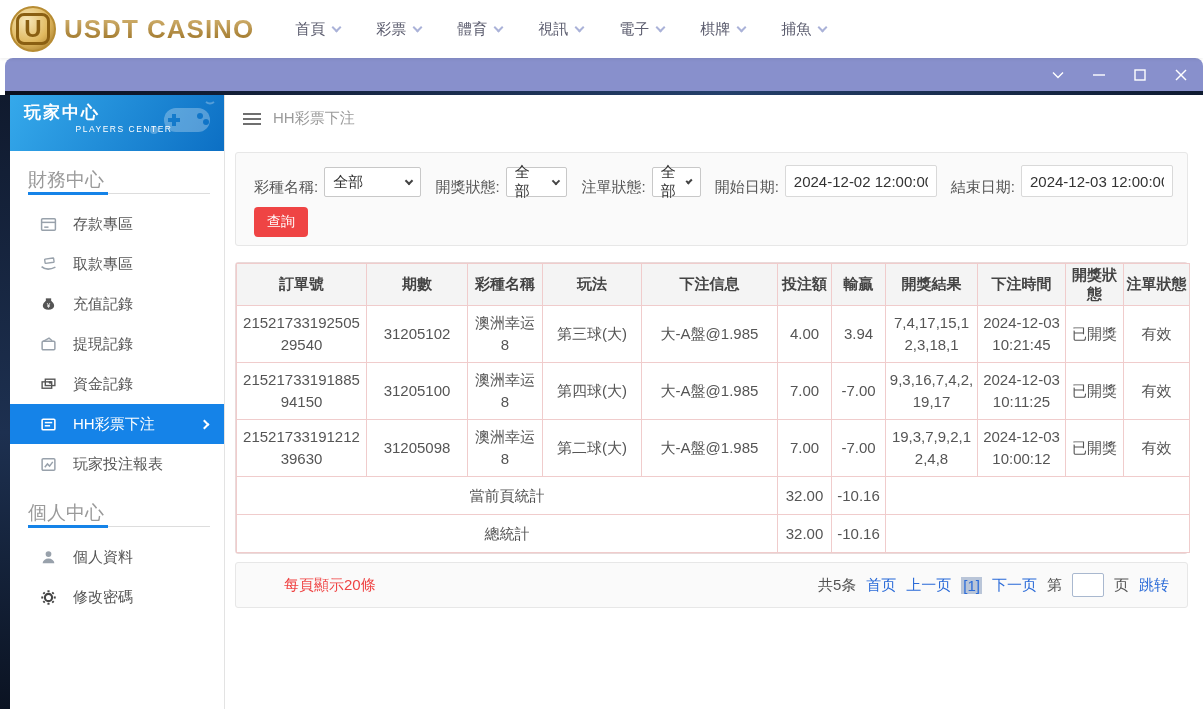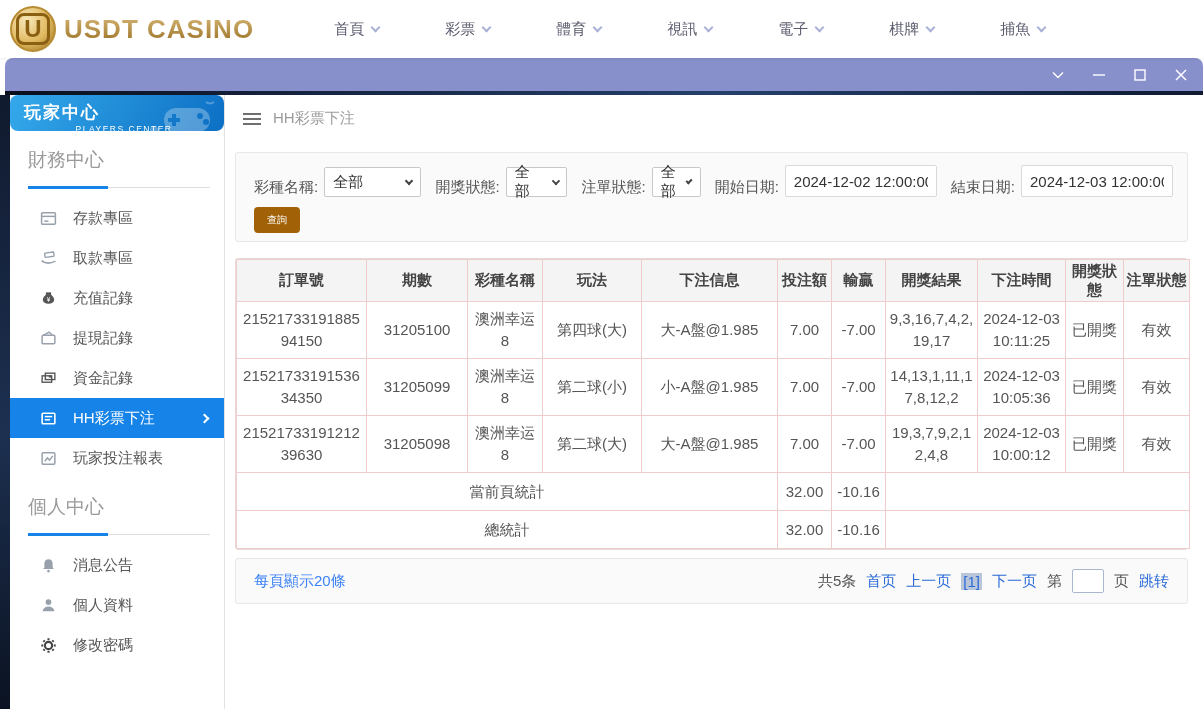--- a/index.html
+++ b/index.html
@@ -11,47 +11,47 @@
     box-shadow:0 1px 3px rgba(0,0,0,.08); position:relative; z-index:3; }
   .logo { display:flex; align-items:center; gap:8px; margin-left:10px; cursor:pointer; }
   .logo-circle { width:46px; height:46px; border-radius:50%;
     background:radial-gradient(circle at 35% 30%, #f7e7b9, #e0b85e 55%, #9a6f22);
     border:2px solid #b78c33; display:flex; align-items:center; justify-content:center; }
   .logo-circle span { font-size:24px; font-weight:bold; color:#8a5f12;
     border:3px solid #8a5f12; border-radius:8px; padding:0 5px; line-height:26px; }
   .logo-text { font-size:26px; font-weight:800; letter-spacing:1px; color:#b3873a;
     background:linear-gradient(#d9ba79,#966c1e); -webkit-background-clip:text;
     background-clip:text; -webkit-text-fill-color:transparent; }
-  .nav-items { display:flex; margin-left:80px; gap:66px; }
+  .nav-items { display:flex; margin-left:41px; gap:36px; }
   .nav-item { display:flex; align-items:center; font-size:15px; color:#5b5c6e; cursor:pointer; }
   .chev { display:inline-block; width:7px; height:7px; border-right:2px solid #aab2d8;
     border-bottom:2px solid #aab2d8; transform:rotate(45deg); margin-left:8px; margin-top:-4px; }
 
   
   .titlebar { height:33px; margin-left:5px; background:#8890cc;
     border-radius:8px 8px 0 0; display:flex; align-items:center;
     justify-content:flex-end; gap:17px; padding-right:10px; }
   .winbtn { width:24px; height:22px; display:flex; align-items:center;
     justify-content:center; cursor:pointer; }
   .frame-strip { height:4px; margin-left:5px;
     background:linear-gradient(90deg,#0a0f1e,#24406b 60%,#0e1a30); }
 
   
   .app { display:flex; height:614px; }
   .left-edge { width:10px; background:linear-gradient(180deg,#101a2e,#1d3050 55%,#0b1322); }
 
   
   .sidebar { width:215px; background:#fff; border-right:1px solid #e3e3e3; overflow:hidden; }
-  .side-header { height:36px; background:linear-gradient(120deg,#35a9eb,#0c6fc4);
-    color:#fff; padding:6px 0 0 14px; position:relative;border-radius:8px; }
+  .side-header { height:56px; background:linear-gradient(120deg,#35a9eb,#0c6fc4);
+    color:#fff; padding:6px 0 0 14px; position:relative; }
   .side-header .t { font-size:17px; font-weight:bold; letter-spacing:2px; }
   .side-header .s { font-size:8.5px; letter-spacing:1.5px;text-align:center; }
   .side-header svg { position:absolute; right:6px; top:5px; opacity:.28; }
   .section-head { margin:16px 14px 0 18px; font-size:19px; color:#9a9a9a;
-    padding-bottom:14px; border-bottom:1px solid #ddd; position:relative; }
+    padding-bottom:0; border-bottom:1px solid #ddd; position:relative; }
   .section-head::after { content:""; position:absolute; left:0; bottom:-2px;
     width:80px; height:3px; background:#1583e8; }
   .menu { margin-top:10px; }
   .menu-item { height:40px; display:flex; align-items:center; padding-left:30px;
     font-size:15px; color:#555; cursor:pointer; }
   .menu-item .ic { width:17px; height:17px; margin-right:16px; color:#98a1ab;
     display:flex; align-items:center; justify-content:center; }
   .menu-item.active { background:#1583e8; color:#fff; position:relative; }
   .menu-item.active .ic { color:#fff; }
   .menu-item.active .arrow { position:absolute; right:16px; width:7px; height:7px;
@@ -71,39 +71,39 @@
   .filter-row { display:flex; align-items:flex-end; flex-wrap:nowrap; }
   .f-label { font-size:15px; color:#555; margin-right:6px; white-space:nowrap; }
   .fake-select { height:30px; background:#fff; border:1px solid #c8c8c8; border-radius:2px;
     display:flex; align-items:center; justify-content:space-between; padding:0 8px;
     font-size:15px; color:#333; margin-right:14px; cursor:pointer; }
   .fake-select .chev { border-color:#444; width:6px; height:6px; margin-left:10px; margin-top:-2px;}
   .sel-lg { width:112px; } .sel-md { width:70px; } .sel-sm { width:52px; }
   .date-input { height:32px; width:152px; border:1px solid #d9d9d9; border-radius:2px;
     font-size:15px; color:#333; padding:0 8px; margin-right:14px;
     font-family:"Liberation Sans","DejaVu Sans",sans-serif; }
-  .btn-search { margin-top:10px; background:#a16207; color:#fff; border:none;
-    border-radius:4px; font-size:10px; padding:6px 13px; cursor:pointer;
+  .btn-search { margin-top:10px; background:#ef4444; color:#fff; border:none;
+    border-radius:4px; font-size:14px; padding:6px 13px; cursor:pointer;
     font-family:"Liberation Sans","DejaVu Sans",sans-serif; }
 
   
   .table-panel { margin-top:16px; border-color:#e9dada; }
   table { border-collapse:collapse; table-layout:fixed; width:951px; }
   th { background:#f4f4f4; font-size:15px; font-weight:bold; color:#444;
     height:42px; border:1px solid #f0cccc; padding:0; }
   td { font-size:15px; color:#555; text-align:center; border:1px solid #f0cccc;
     height:57px; padding:4px 3px; word-break:break-all; line-height:1.45;
     vertical-align:middle; background:#fff; }
   tr.summary td { height:38px; }
   table tr:first-child th { border-top-color:#f0cccc; }
 
   
   .page-panel { margin-top:8px; height:46px; background:#fafafa; display:flex;
     align-items:center; justify-content:space-between; padding:0 18px; }
-  .pp-left { font-size:15px; color:#3b82f6; }
+  .pp-left { font-size:15px; color:#ef4444;margin-left:30px; }
   .pp-right { display:flex; align-items:center; gap:10px; font-size:15px; color:#555; }
   .plink { color:#2b6bd8; cursor:pointer; text-decoration:none; }
   .pcurrent { color:#2b6bd8; background:#b9c5d8; padding:0 2px; cursor:default; }
   .jump-input { width:32px; height:24px; border:1px solid #a9b8cf; border-radius:2px;
     font-size:14px; text-align:center; }
 </style>
 </head>
 <body>
 
 <div class="topnav">
@@ -255,29 +255,20 @@
               <rect x="2" y="2.5" width="12" height="11" rx="1" fill="none" stroke="currentColor" stroke-width="1.4"></rect>
               <polyline points="4.5,10.5 7,7.5 9,9.5 12,5.5" fill="none" stroke="currentColor" stroke-width="1.4"></polyline>
             </svg>
           </span>
         <span>玩家投注報表</span>
       </div>
     </div>
 
     <div class="section-head">個人中心</div>
     <div class="menu">
-      <div class="menu-item">
-        <span class="ic">
-          <svg width="17" height="17" viewBox="0 0 16 16">
-              <path d="M8 2 c-2.5 0 -3.9 1.9 -3.9 4.3 V9.8 l-1.2 1.6 h10.2 L11.9 9.8 V6.3 C11.9 3.9 10.5 2 8 2 z" fill="currentColor"></path>
-              <circle cx="8" cy="13.2" r="1.3" fill="currentColor"></circle>
-            </svg>
-          </span>
-        <span>消息公告</span>
-      </div>
       <div class="menu-item">
         <span class="ic">
           <svg width="17" height="17" viewBox="0 0 16 16">
               <circle cx="8" cy="4.8" r="2.7" fill="currentColor"></circle>
               <path d="M2.5 13.5 a5.5 4.6 0 0 1 11 0 z" fill="currentColor"></path>
             </svg>
           </span>
         <span>個人資料</span>
       </div>
       <div class="menu-item">
@@ -360,42 +351,42 @@
           <th>玩法</th>
           <th>下注信息</th>
           <th>投注額</th>
           <th>輸贏</th>
           <th>開獎結果</th>
           <th>下注時間</th>
           <th>開獎狀態</th>
           <th>注單狀態</th>
         </tr>
         <tr>
+          <td>2152173319250529540</td>
+          <td>31205102</td>
+          <td>澳洲幸运8</td>
+          <td>第三球(大)</td>
+          <td>大-A盤@1.985</td>
+          <td>4.00</td>
+          <td>3.94</td>
+          <td>7,4,17,15,12,3,18,1</td>
+          <td>2024-12-03 10:21:45</td>
+          <td>已開獎</td>
+          <td>有效</td>
+        </tr>
+        <tr>
           <td>2152173319188594150</td>
           <td>31205100</td>
           <td>澳洲幸运8</td>
           <td>第四球(大)</td>
           <td>大-A盤@1.985</td>
           <td>7.00</td>
           <td>-7.00</td>
           <td>9,3,16,7,4,2,19,17</td>
           <td>2024-12-03 10:11:25</td>
-          <td>已開獎</td>
-          <td>有效</td>
-        </tr>
-        <tr>
-          <td>2152173319153634350</td>
-          <td>31205099</td>
-          <td>澳洲幸运8</td>
-          <td>第二球(小)</td>
-          <td>小-A盤@1.985</td>
-          <td>7.00</td>
-          <td>-7.00</td>
-          <td>14,13,1,11,17,8,12,2</td>
-          <td>2024-12-03 10:05:36</td>
           <td>已開獎</td>
           <td>有效</td>
         </tr>
         <tr>
           <td>2152173319121239630</td>
           <td>31205098</td>
           <td>澳洲幸运8</td>
           <td>第二球(大)</td>
           <td>大-A盤@1.985</td>
           <td>7.00</td>

